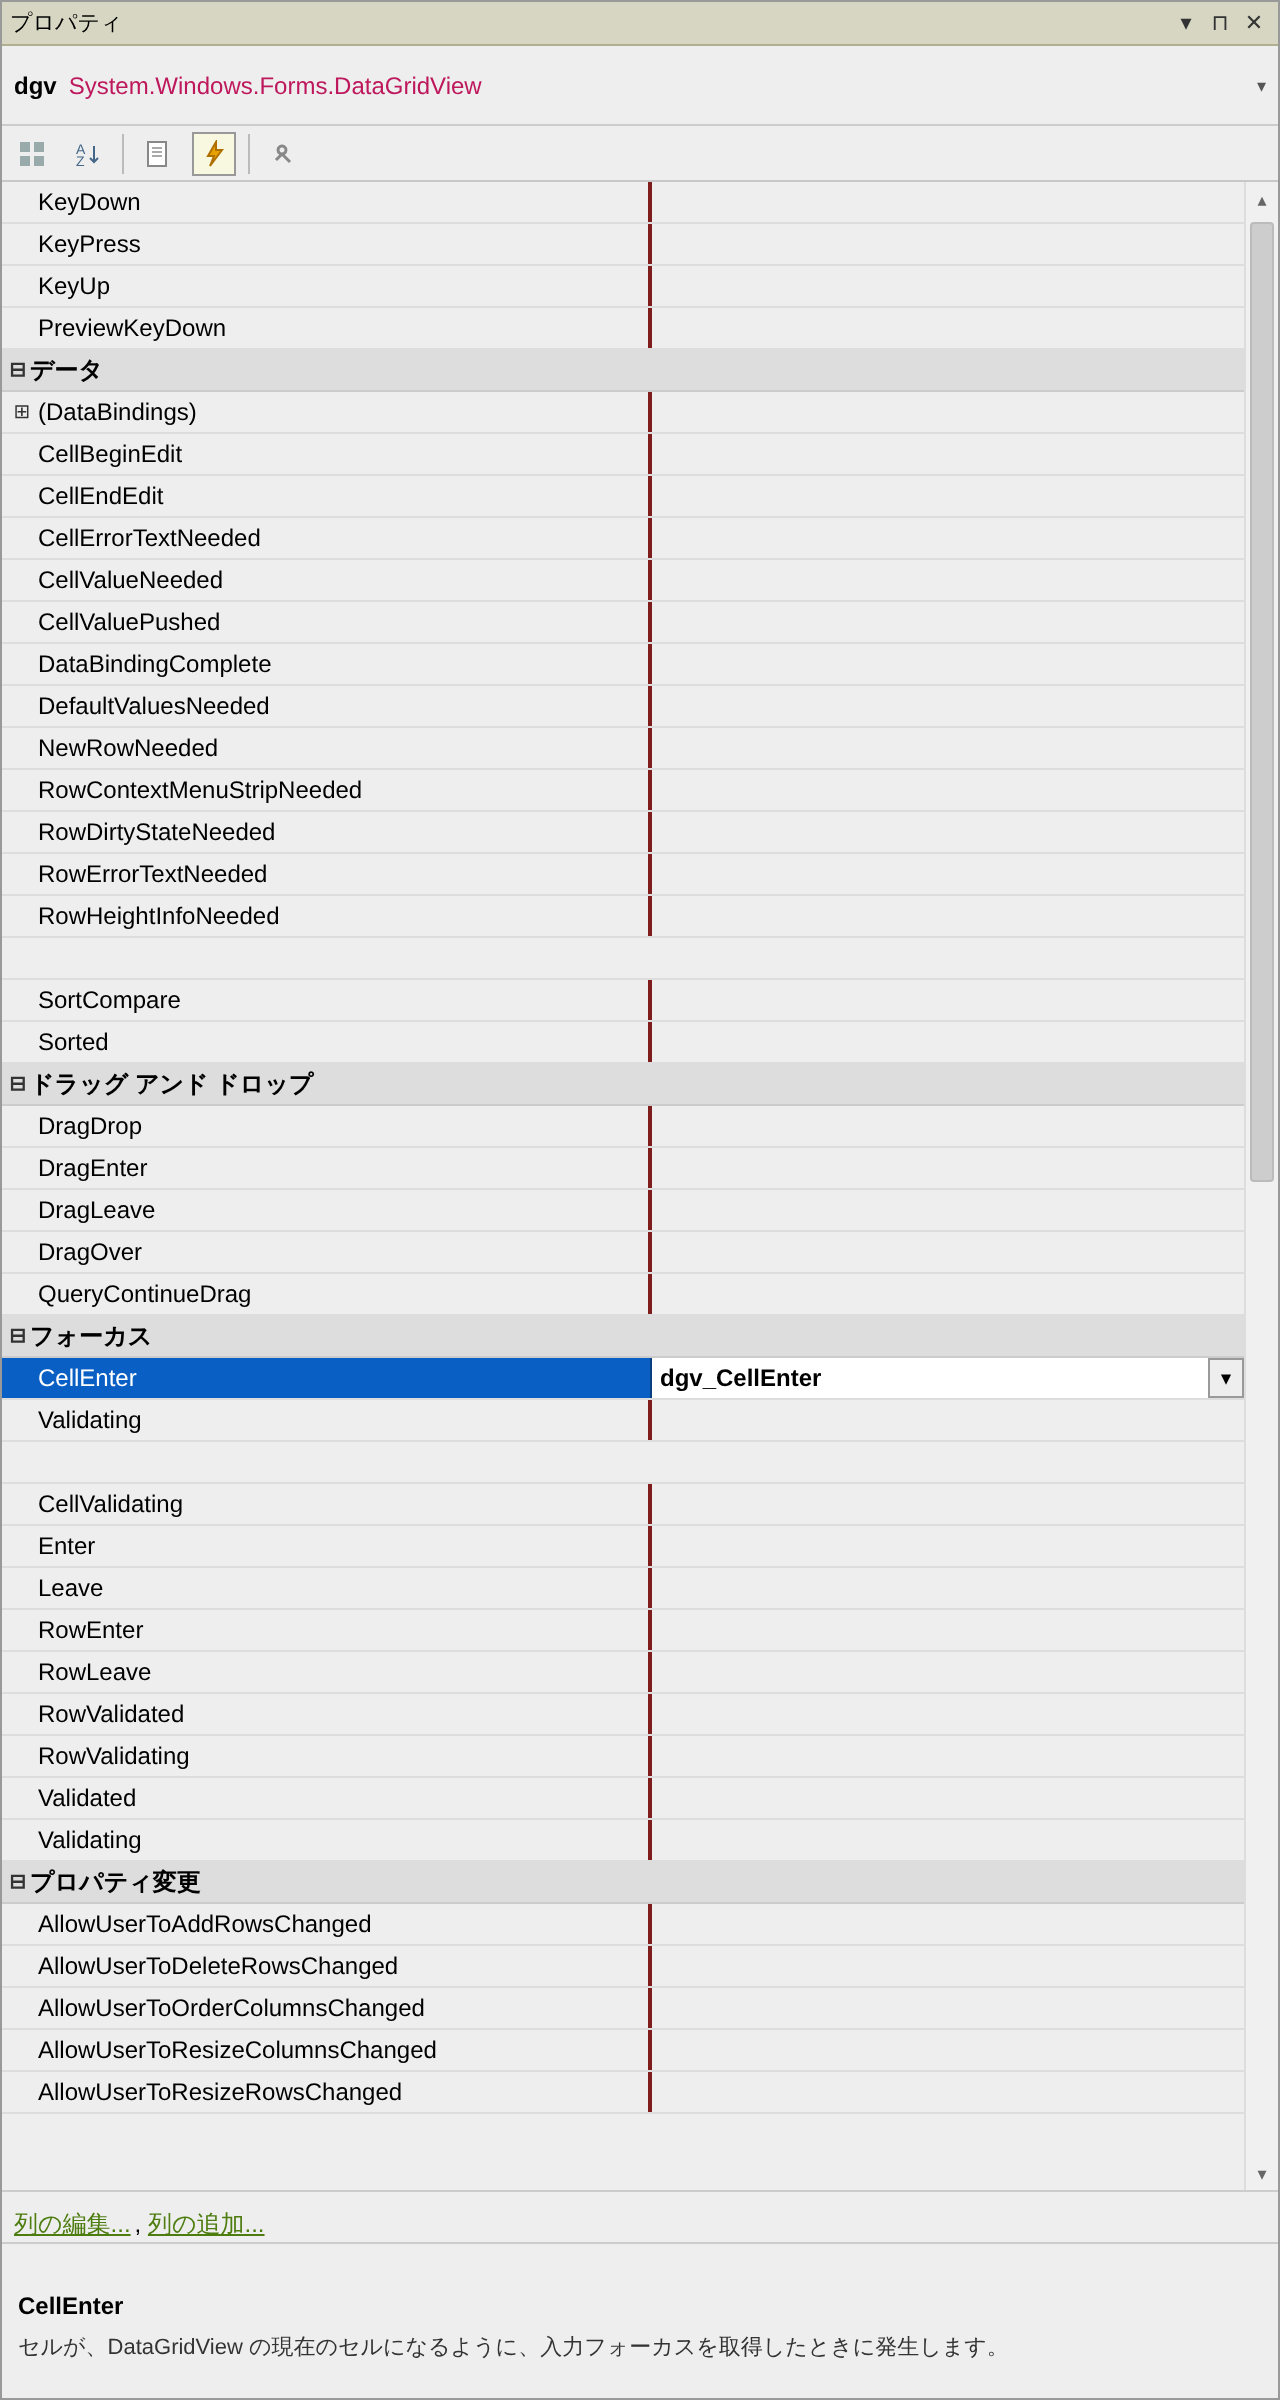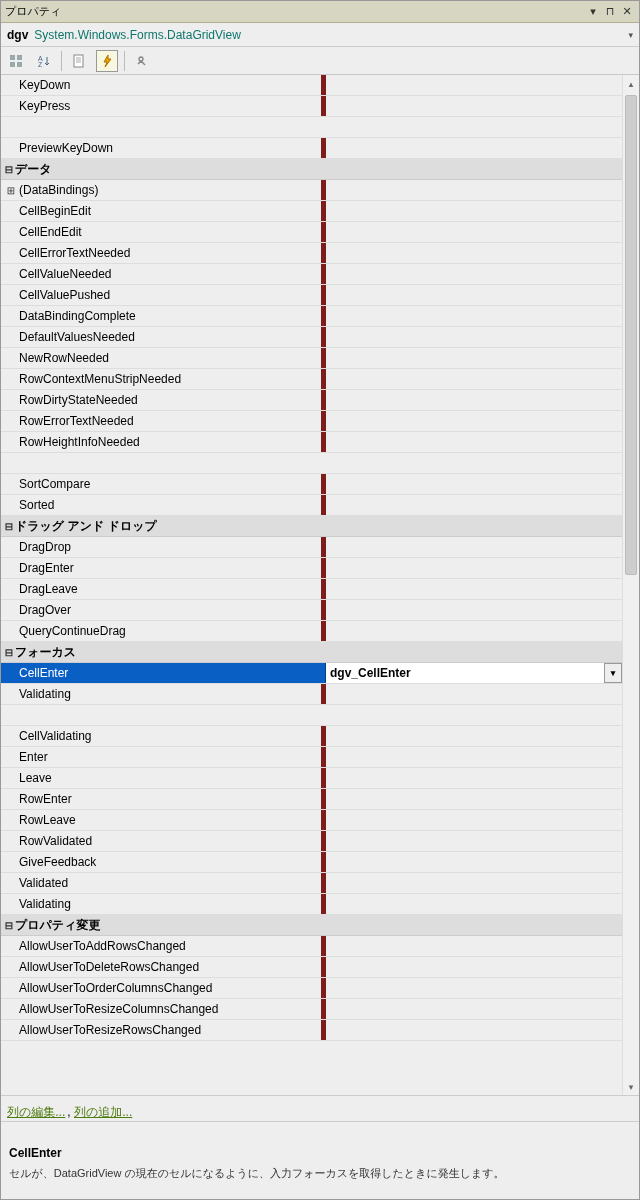--- a/index.html
+++ b/index.html
@@ -34,29 +34,29 @@
     display: inline-flex;
     align-items: center; justify-content: center;
     font-size: 11px;
     color: #333;
     cursor: pointer;
     margin-left: 1px;
   }
   .selector-row {
     background: #eee;
     border-bottom: 1px solid #ccc;
-    height: 24px;
+    height: 40px;
     display: flex;
     align-items: center;
     padding: 0 6px;
     font-size: 12px;
     position: relative;
   }
   .selector-row .obj-name { font-weight: bold; margin-right: 6px; }
-  .selector-row .obj-type { color: #0f766e; }
+  .selector-row .obj-type { color: #be185d; }
   .selector-row .dropdown-arrow {
     position: absolute; right: 6px; top: 50%;
     transform: translateY(-50%);
     color: #555;
     font-size: 9px;
   }
   .toolbar {
     background: #eee;
     border-bottom: 1px solid #c8c8c8;
     height: 28px;
@@ -137,21 +137,21 @@
     height: 21px;
     border-bottom: 1px solid #ddd;
     background: #eee;
   }
   .prop-row:nth-child(even){ background:#eee; }
   .prop-name {
     width: 325px;
     padding-left: 18px;
     display: flex;
     align-items: center;
-    border-right: 5px solid #7f1d1d;
+    border-right: 2px solid #7f1d1d;
   }
   .prop-value {
     flex: 1;
     display: flex;
     align-items: center;
     padding: 0 4px;
     position: relative;
     border-radius: 10px;
   }
   .prop-row.has-expander .prop-name { padding-left: 4px; }
@@ -281,20 +281,23 @@
           </div>
           <div class="prop-value"></div>
         </div>
         <div class="prop-row">
           <div class="prop-name">
             <span>KeyPress</span>
           </div>
           <div class="prop-value"></div>
         </div>
         <div class="prop-row">
+          <div class="prop-name">
+            <span>KeyUp</span>
+          </div>
           <div class="prop-value"></div>
         </div>
         <div class="prop-row">
           <div class="prop-name">
             <span>PreviewKeyDown</span>
           </div>
           <div class="prop-value"></div>
         </div>
         <div class="cat-row">
           <span class="cat-expander">⊟</span>
@@ -481,21 +484,21 @@
           <div class="prop-value"></div>
         </div>
         <div class="prop-row">
           <div class="prop-name">
             <span>RowValidated</span>
           </div>
           <div class="prop-value"></div>
         </div>
         <div class="prop-row">
           <div class="prop-name">
-            <span>GiveFeedback</span>
+            <span>RowValidating</span>
           </div>
           <div class="prop-value"></div>
         </div>
         <div class="prop-row">
           <div class="prop-name">
             <span>Validated</span>
           </div>
           <div class="prop-value"></div>
         </div>
         <div class="prop-row">

